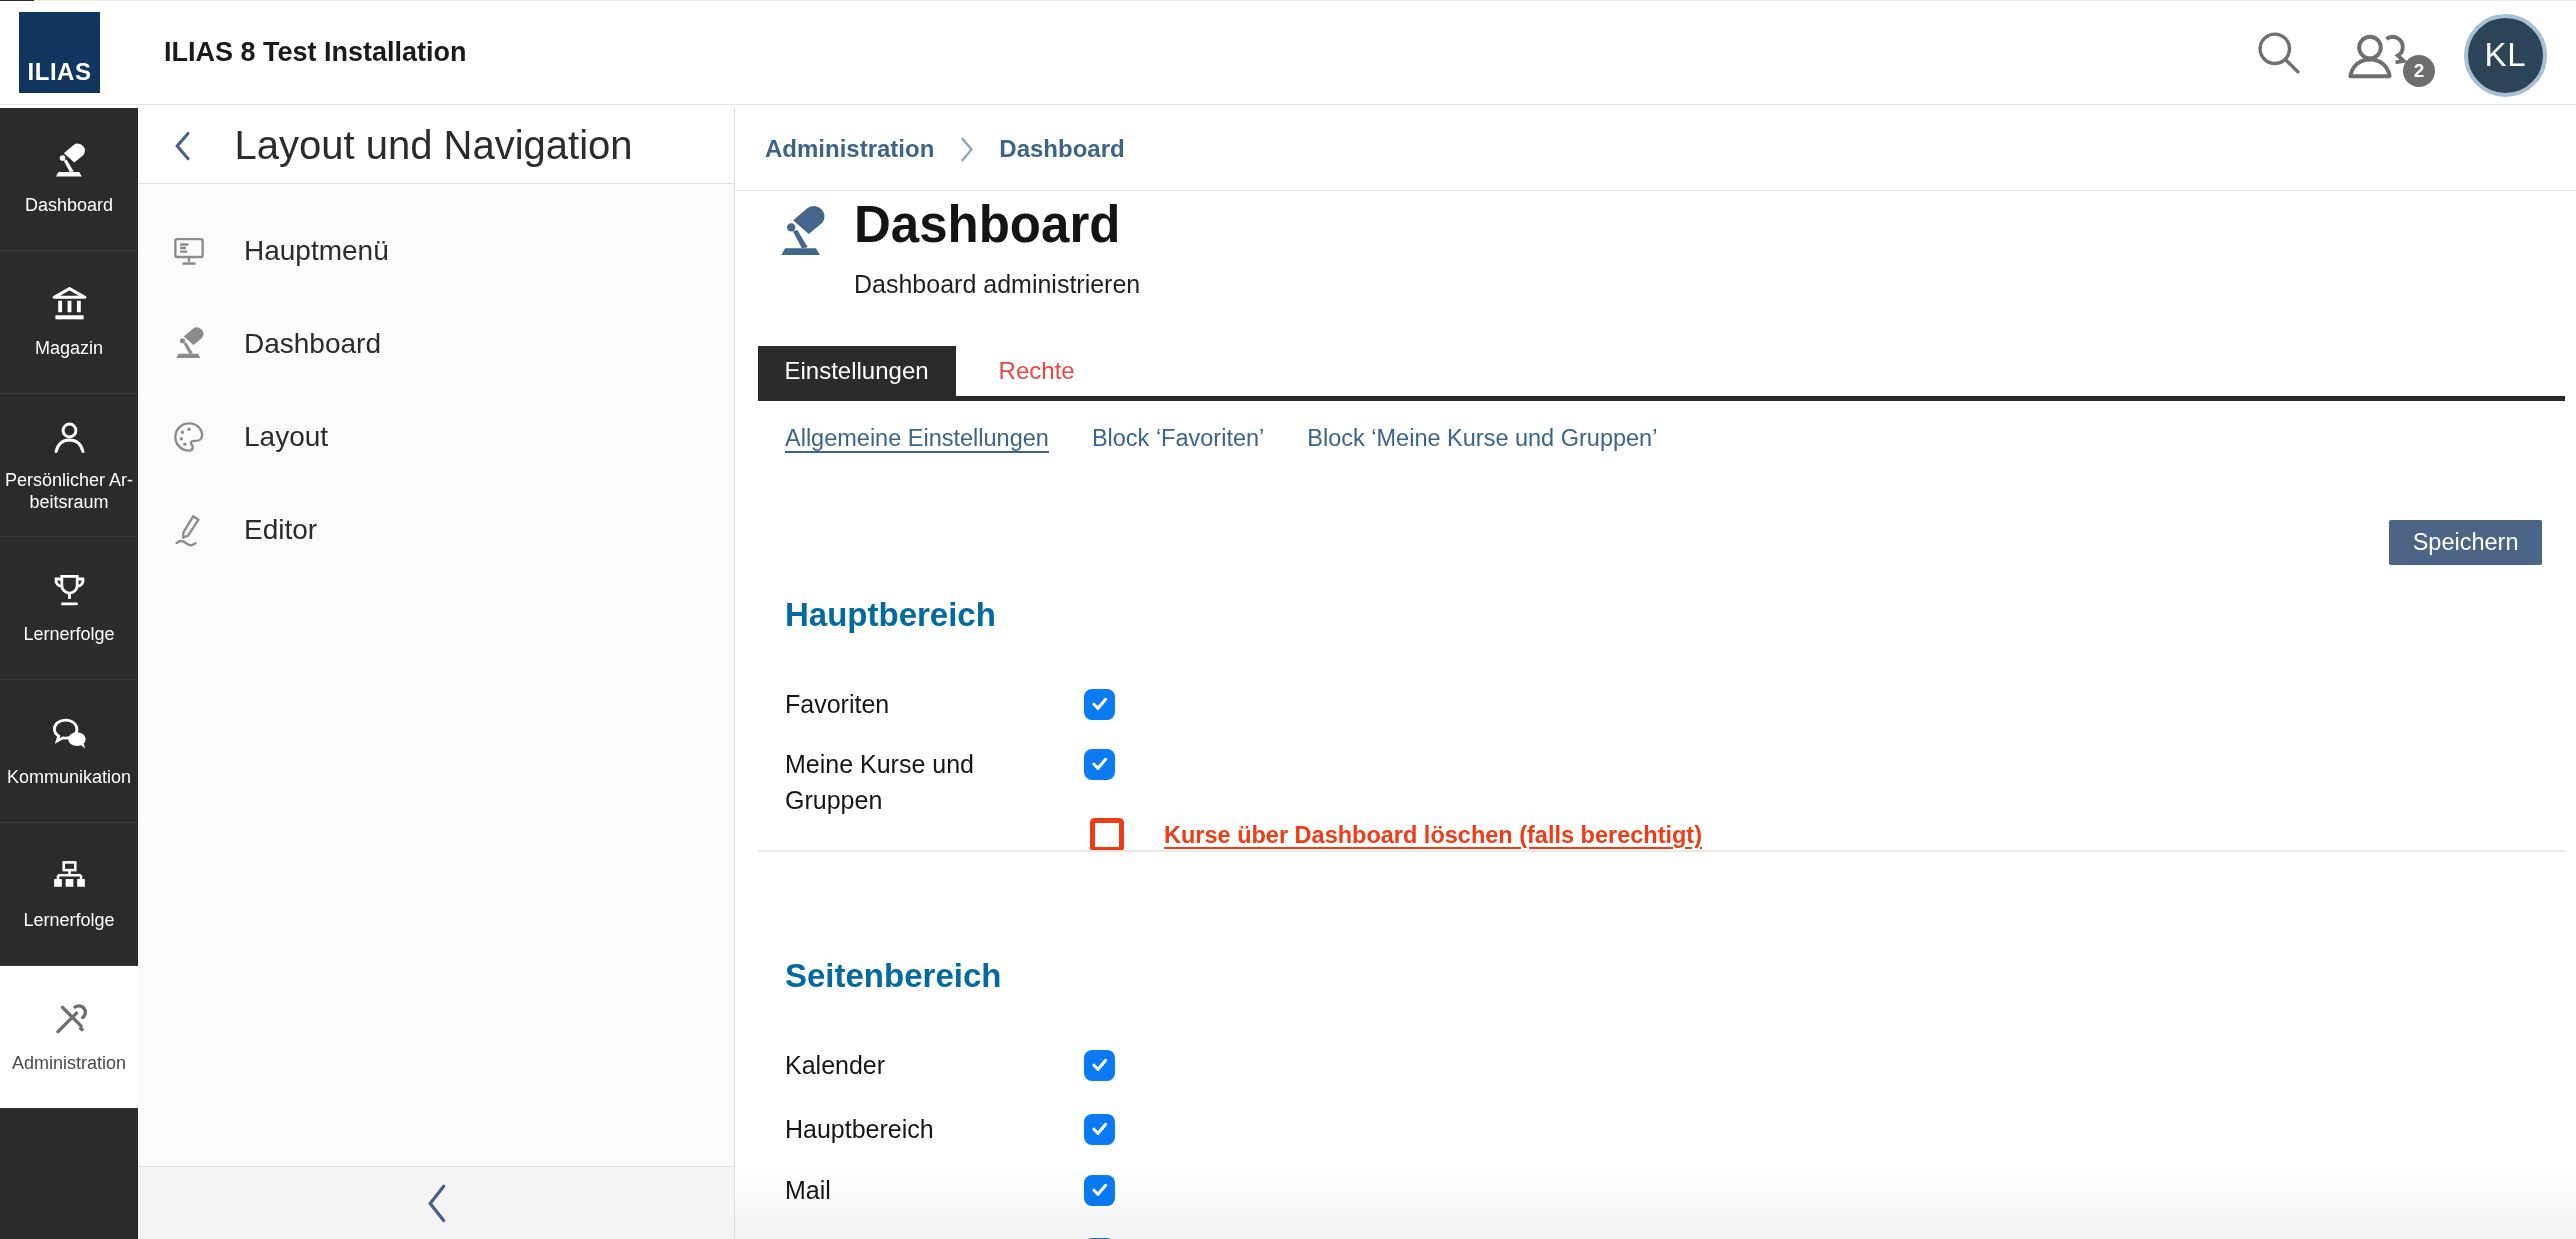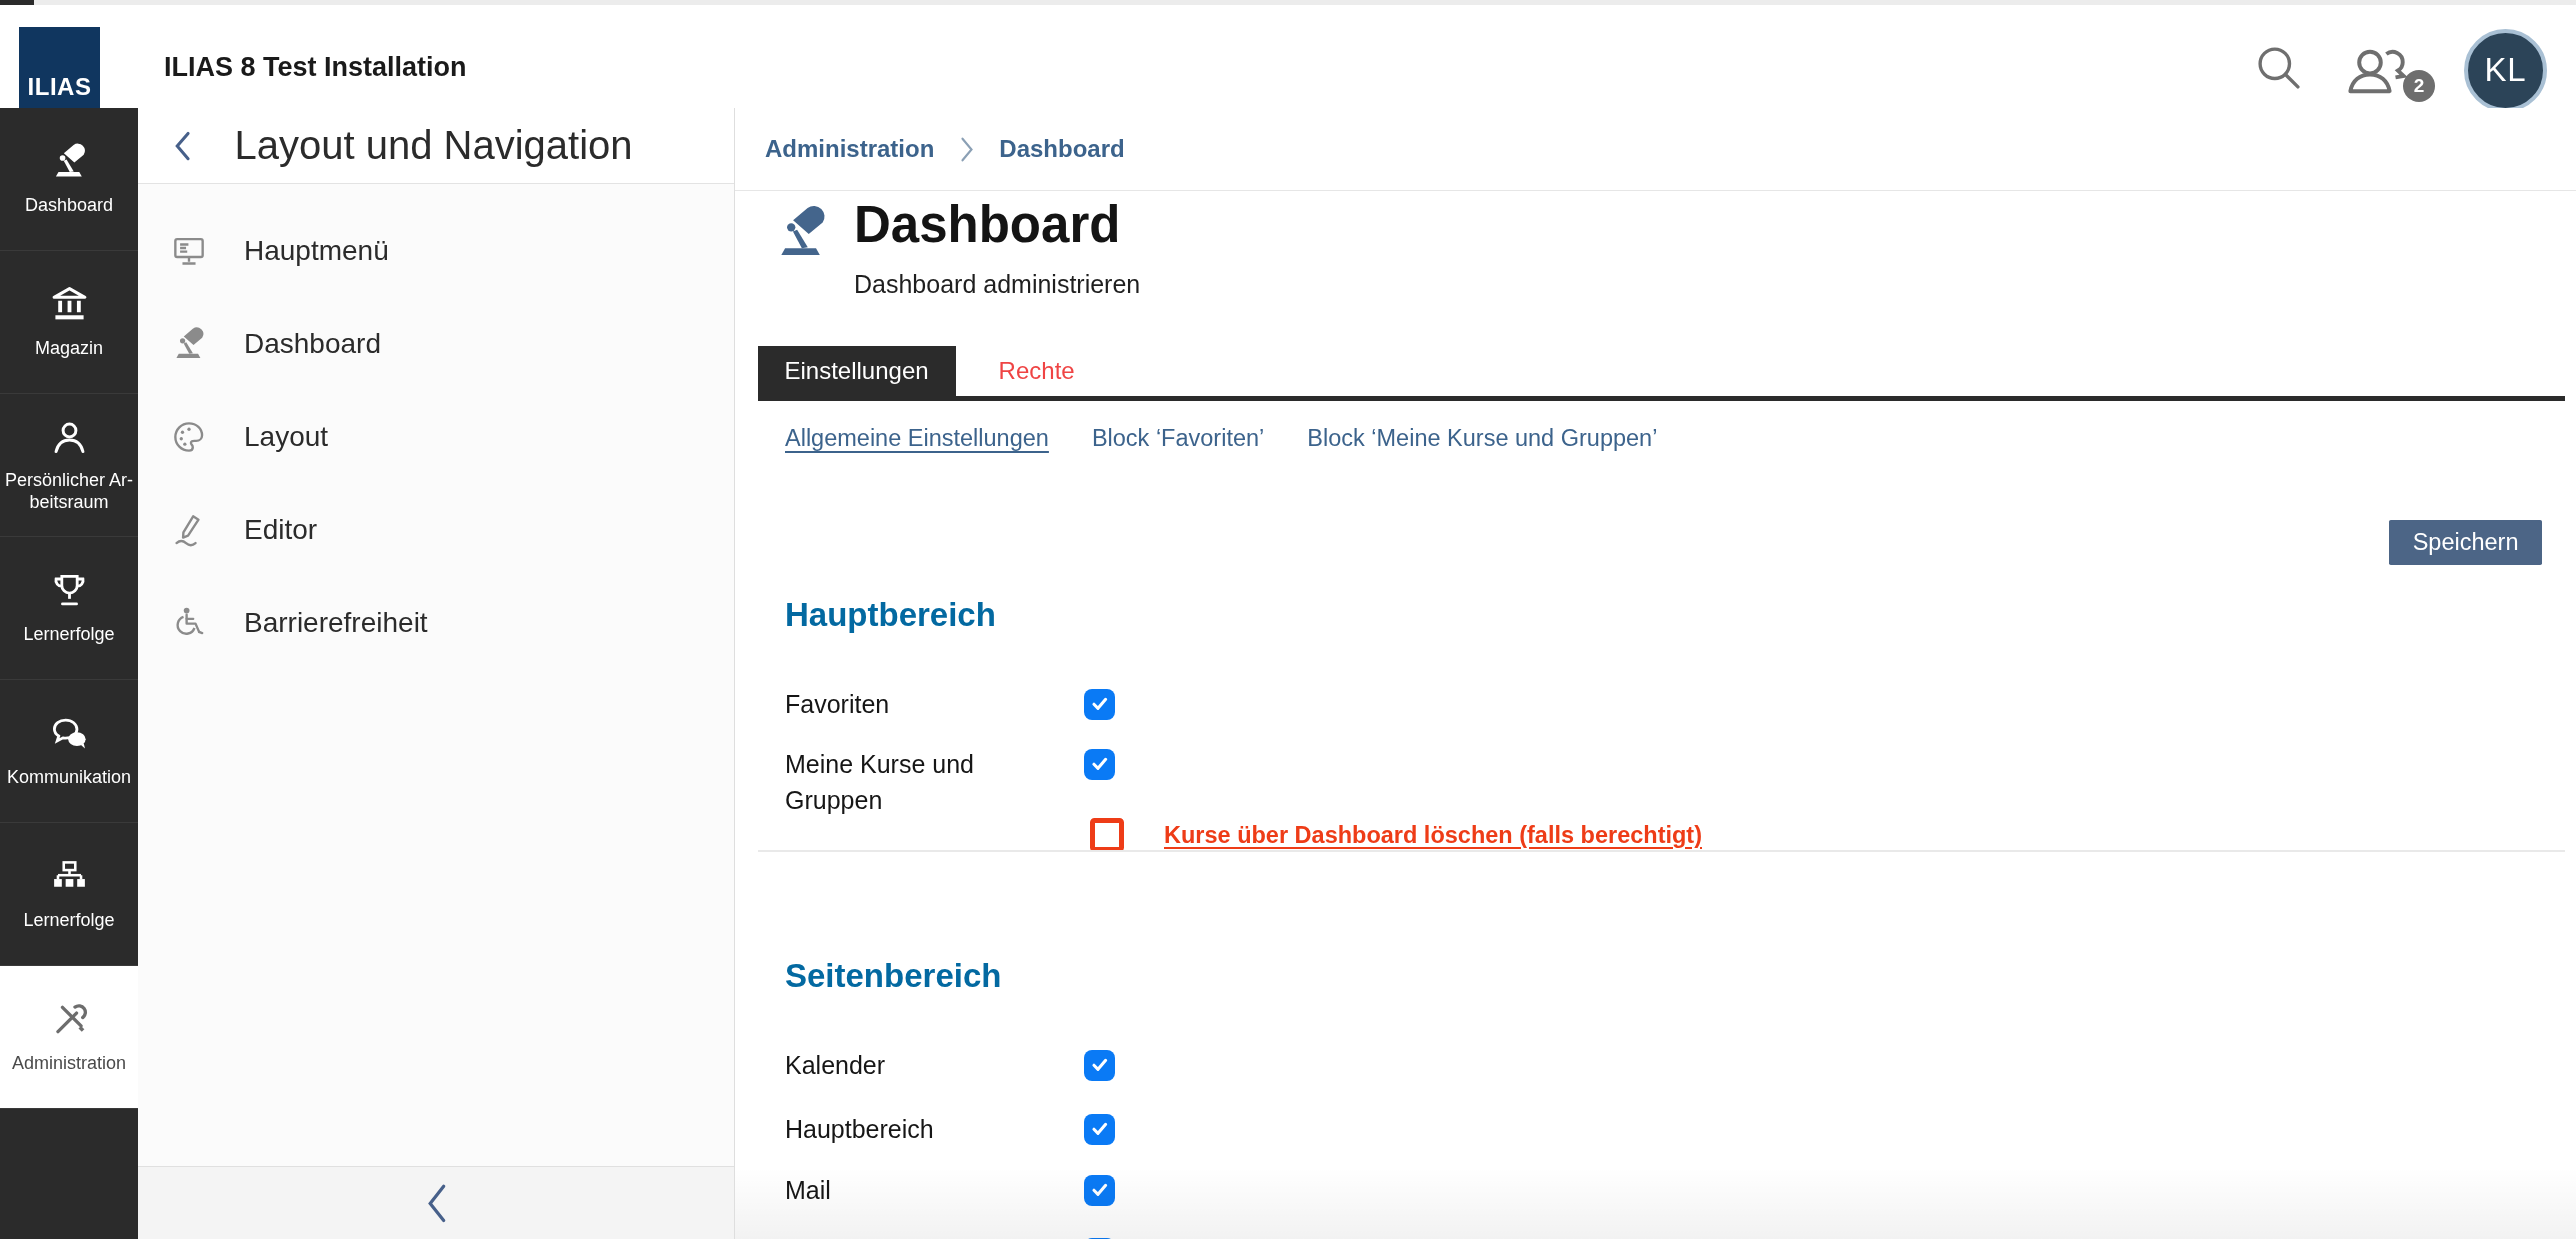--- a/index.html
+++ b/index.html
@@ -5,21 +5,21 @@
   html,body{margin:0;padding:0;background:#fff;}
   #app{position:relative;width:2576px;height:1239px;overflow:hidden;background:#fff;
        font-family:"Liberation Sans",sans-serif;color:#161616;}
   svg{display:block;}
 
   
   .top-strip{position:absolute;left:0;top:0;width:100%;height:4.5px;background:#ececec;}
   .top-strip .corner{position:absolute;left:0;top:0;width:34px;height:4.5px;background:#2b2b2b;}
 
   
-  .header{position:absolute;left:0;top:16px;width:100%;height:104px;background:#fff;
+  .header{position:absolute;left:0;top:1px;width:100%;height:104px;background:#fff;
           border-bottom:1.8px solid #e3e3e3;box-sizing:border-box;padding-left:9px;}
   .logo{position:absolute;left:19px;top:10.8px;width:81px;height:81px;background:#10365f;color:#fff;
         display:flex;align-items:flex-end;justify-content:center;font-weight:700;font-size:24px;
         letter-spacing:0.5px;padding-bottom:7.2px;box-sizing:border-box;cursor:pointer;}
   .header-title{position:absolute;left:164px;top:0;height:102px;display:flex;align-items:center;
         font-size:27px;font-weight:700;color:#1a1a1a;}
   .search-btn{position:absolute;left:2251px;top:23.5px;width:56px;height:56px;color:#6f6f6f;cursor:pointer;}
   .users-btn{position:absolute;left:2343px;top:21.6px;width:72px;height:63px;color:#6f6f6f;cursor:pointer;}
   .badge{position:absolute;left:2403px;top:54px;width:32px;height:32px;border-radius:50%;background:#6e6e6e;
         color:#fff;font-size:19px;font-weight:700;display:flex;align-items:center;justify-content:center;}
@@ -256,32 +256,20 @@
       </div>
       <div class="panel-item">
         <span class="panel-item-icon">
           <svg viewBox="0 0 32 32" fill="none" stroke="currentColor" stroke-width="2">
             <path d="M19.5 4.5l4.5 2.8-8.8 13.5-4.2 1.6.3-4.4z" stroke-linejoin="round"></path>
             <path d="M5.5 27q4-3.5 8 0t8 0" stroke-linecap="round"></path>
           </svg>
           </span>
         <span class="panel-item-label">Editor</span>
       </div>
-      <div class="panel-item">
-        <span class="panel-item-icon">
-          <svg viewBox="0 0 32 32" fill="none" stroke="currentColor" stroke-width="2">
-            <circle cx="14" cy="5.5" r="2.4" fill="currentColor" stroke="none"></circle>
-            <path d="M14 9v7.5h7.5l3 7" stroke-linecap="round" stroke-linejoin="round"></path>
-            <path d="M14 12.5h5.5" stroke-linecap="round"></path>
-            <path d="M20.6 20.2a7.3 7.3 0 1 1-9.2-9.4"></path>
-            <path d="M24.5 23.5l2.6 1" stroke-linecap="round"></path>
-          </svg>
-          </span>
-        <span class="panel-item-label">Barrierefreiheit</span>
-      </div>
     </div>
     <div class="panel-footer">
       <span class="panel-footer-chevron">
         <svg viewBox="0 0 30 52" fill="none" stroke="currentColor" stroke-width="3.6" stroke-linecap="round">
             <path d="M23 7 8 26l15 19"></path>
           </svg>
       </span>
     </div>
   </aside>
 

